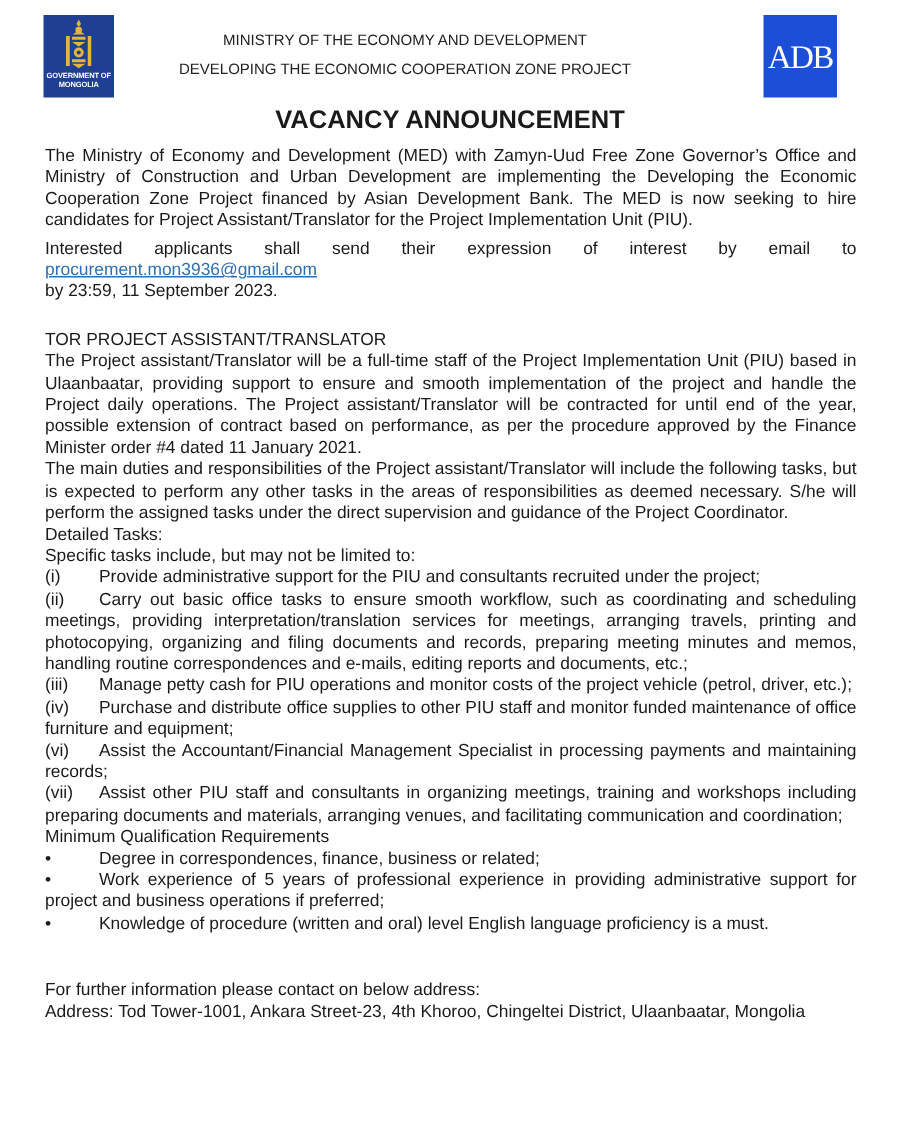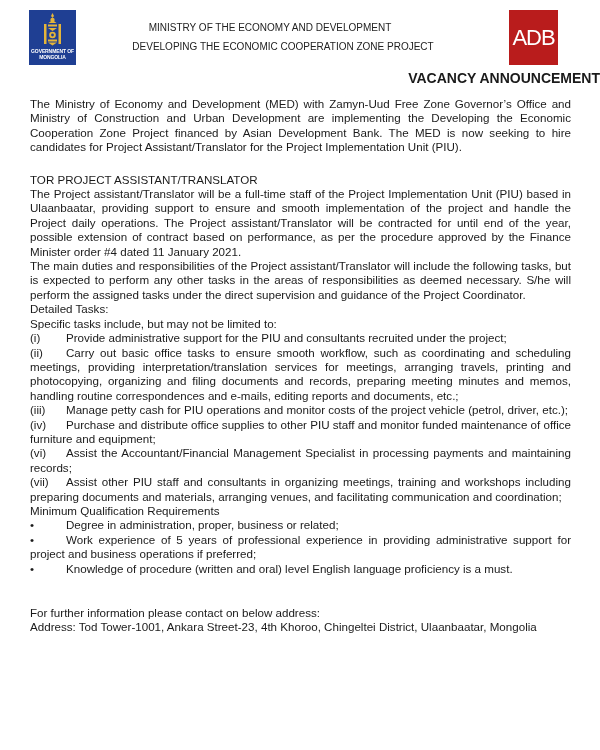--- a/index.html
+++ b/index.html
@@ -13,31 +13,31 @@
       background: #1f3f93; box-sizing: border-box;
     }
     .logo-gov svg { position: absolute; left: 15px; top: 3px; }
     .logo-gov .gov-text {
       position: absolute; left: 0; right: 0; top: 38px;
       font-size: 5px; font-weight: bold; color: #ffffff; text-align: center; line-height: 6px;
       letter-spacing: -0.1px;
     }
     .logo-adb {
       position: absolute; left: 509px; top: 10px; width: 49px; height: 55px;
-      background: #b91c1c; color: #ffffff;
-      font-family: Liberation Sans, sans-serif; font-size: 22px;
+      background: #1d4ed8; color: #ffffff;
+      font-family: Liberation Serif, serif; font-size: 22px;
       display: flex; align-items: center; justify-content: center; letter-spacing: -1px;
     }
     .hdr-line {
       position: absolute; left: 0; width: 540px; text-align: center;
       font-size: 10px; color: #222;
     }
     .title {
-      position: absolute; left: 0; width: 600px; top: 70px; text-align: right;
-      font-size: 14px; font-weight: bold; color: #1a1a1a;
+      position: absolute; left: 0; width: 600px; top: 70px; text-align: center;
+      font-size: 17px; font-weight: bold; color: #1a1a1a;
     }
     .body {
       position: absolute; left: 30px; width: 541px; top: 97px;
       font-size: 11.6px; line-height: 14.4px;
     }
     .body p { margin: 0; text-align: justify; }
     .gap4 { margin-top: 4px !important; }
     .gap18 { margin-top: 18px !important; }
     .gap30 { margin-top: 30px !important; }
     a.email { color: #2f6fb3; text-decoration: underline; }
@@ -70,48 +70,53 @@
       <div>GOVERNMENT OF</div>
       <div>MONGOLIA</div>
     </div>
   </div>
 
   <div class="logo-adb">
     <span>ADB</span>
   </div>
 
   <div class="hdr-line" style="top:22px;">MINISTRY OF THE ECONOMY AND DEVELOPMENT</div>
-  <div class="hdr-line" style="top:41px;margin-left:13px;">DEVELOPING THE ECONOMIC COOPERATION ZONE PROJECT</div>
+  <div class="hdr-line" style="top:41px;">DEVELOPING THE ECONOMIC COOPERATION ZONE PROJECT</div>
 
   <div class="title">VACANCY ANNOUNCEMENT</div>
 
   <div class="body">
 
     <p>The Ministry of Economy and Development (MED) with Zamyn-Uud Free Zone Governor’s Office and Ministry of Construction and Urban Development are implementing the Developing the Economic Cooperation Zone Project financed by Asian Development Bank. The MED is now seeking to hire candidates for Project Assistant/Translator  for the Project Implementation Unit (PIU).</p>
 
+    <p class="gap4">
+      <span>Interested applicants shall send their expression of interest by email to </span>
+      <a class="email">procurement.mon3936@gmail.com</a><br>
+      <span>by 23:59, 11 September 2023.</span>
+    </p>
 
     <p class="gap18">TOR PROJECT ASSISTANT/TRANSLATOR</p>
     <p>The Project assistant/Translator will be a full-time staff of the Project Implementation Unit (PIU) based in Ulaanbaatar, providing support to ensure and smooth implementation of the project and handle the Project daily operations. The Project assistant/Translator will be contracted for until end of the year, possible extension of contract based on performance, as per the procedure approved by the Finance Minister order #4 dated 11 January 2021.</p>
     <p>The main duties and responsibilities of the Project assistant/Translator will include the following tasks, but is expected to perform any other tasks in the areas of responsibilities as deemed necessary. S/he will perform the assigned tasks under the direct supervision and guidance of the Project Coordinator.</p>
     <p>Detailed Tasks:</p>
     <p>Specific tasks include, but may not be limited to:</p>
 
     <div>
       <p class="item"><span class="num">(i)</span><span>Provide administrative support for the PIU and consultants recruited under the project;</span></p>
       <p class="item"><span class="num">(ii)</span><span>Carry out basic office tasks to ensure smooth workflow, such as coordinating and scheduling meetings, providing interpretation/translation services for meetings, arranging travels, printing and photocopying, organizing and filing documents and records, preparing meeting minutes and memos, handling routine correspondences and e-mails, editing reports and documents, etc.;</span></p>
       <p class="item"><span class="num">(iii)</span><span>Manage petty cash for PIU operations and monitor costs of the project vehicle (petrol, driver, etc.);</span></p>
       <p class="item"><span class="num">(iv)</span><span>Purchase and distribute office supplies to other PIU staff and monitor funded maintenance of office furniture and equipment;</span></p>
       <p class="item"><span class="num">(vi)</span><span>Assist the Accountant/Financial Management Specialist in processing payments and maintaining records;</span></p>
       <p class="item"><span class="num">(vii)</span><span>Assist other PIU staff and consultants in organizing meetings, training and workshops including preparing documents and materials, arranging venues, and facilitating communication and coordination;</span></p>
     </div>
 
     <p>Minimum Qualification Requirements</p>
 
     <div>
-      <p class="item bullet"><span class="num">•</span><span>Degree in administration, proper, business or related;</span></p>
+      <p class="item bullet"><span class="num">•</span><span>Degree in correspondences, finance, business or related;</span></p>
       <p class="item bullet"><span class="num">•</span><span>Work experience of 5 years of professional experience in providing administrative support for project and business operations if preferred;</span></p>
       <p class="item bullet"><span class="num">•</span><span>Knowledge of procedure (written and oral) level English language proficiency is a must.</span></p>
     </div>
 
     <p class="gap30">For further information please contact on below address:</p>
     <p>Address: Tod Tower-1001, Ankara Street-23, 4th Khoroo, Chingeltei District, Ulaanbaatar, Mongolia</p>
 
   </div>
 </div>
 

